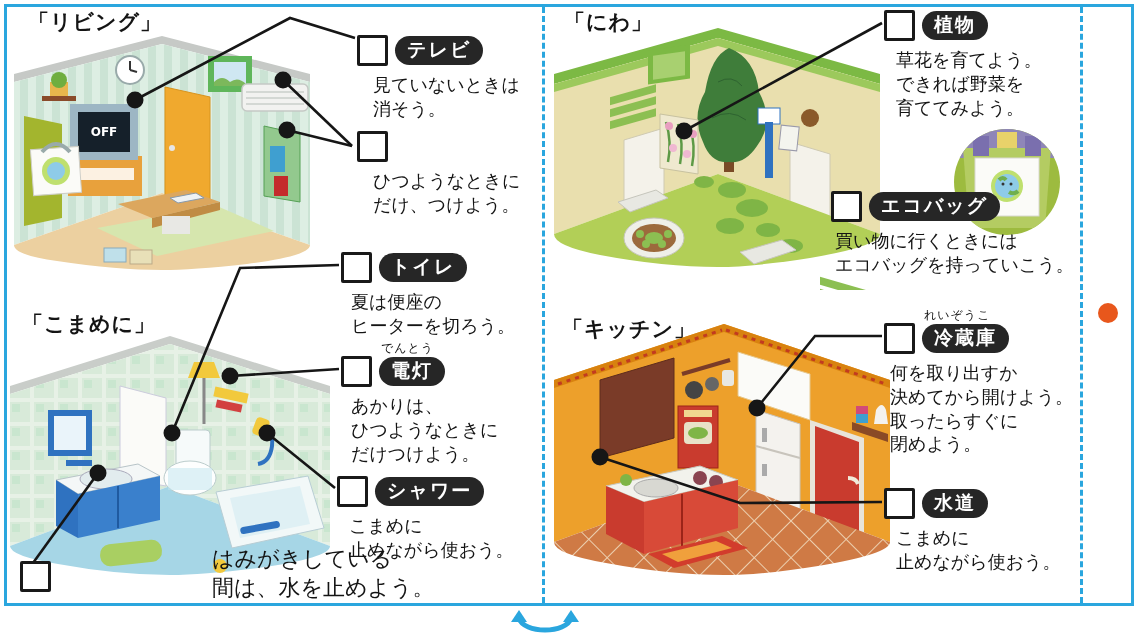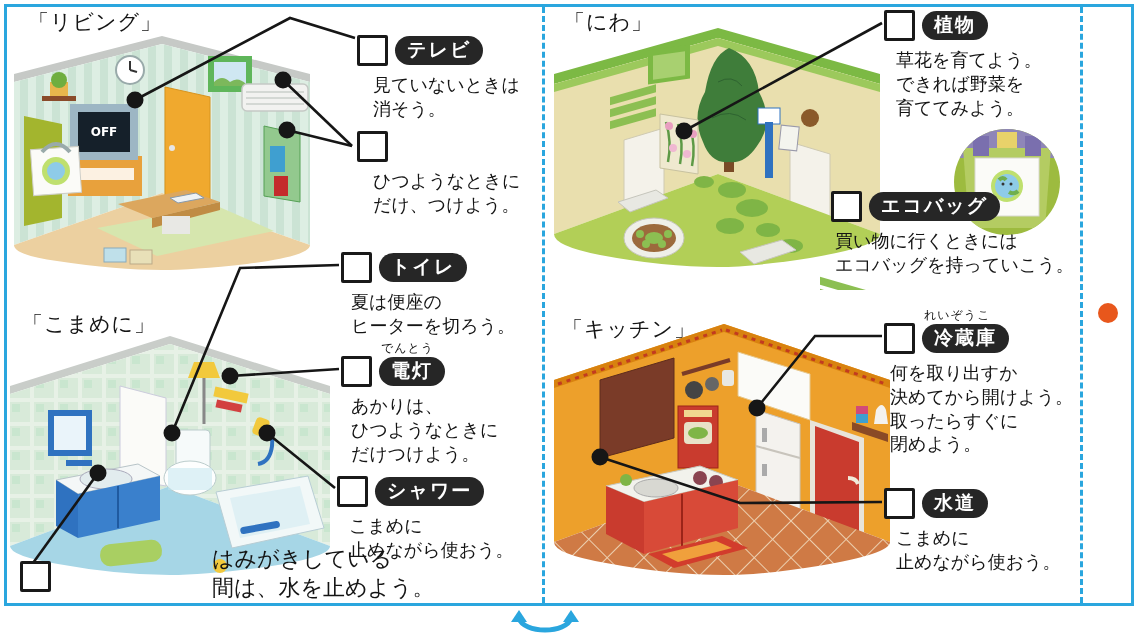--- a/index.html
+++ b/index.html
@@ -4,21 +4,21 @@
 <style>
   html,body{margin:0;padding:0;background:#fff;}
   #canvas{
     position:relative;width:1138px;height:640px;background:#ffffff;overflow:hidden;
     font-family:"DejaVu Sans","Liberation Sans",sans-serif;color:#141414;
   }
   
   .frame-line{position:absolute;background:#2aa6de;}
   .dash-v{position:absolute;width:0;border-left:3px dashed #2aa6de;}
   
-  .section-title{position:absolute;font-size:21px;font-weight:normal;letter-spacing:1px;white-space:nowrap;}
+  .section-title{position:absolute;font-size:21px;font-weight:bold;letter-spacing:1px;white-space:nowrap;}
   
   .callout{position:absolute;}
   .co-head{display:flex;align-items:center;gap:7px;}
   .checkbox{width:25px;height:25px;border:3.5px solid #191919;background:#fff;border-radius:2px;flex:0 0 auto;}
   .pill{background:#262626;color:#fff;border-radius:16px;padding:2px 12px 4px 12px;
         font-size:19px;font-weight:bold;letter-spacing:2px;white-space:nowrap;line-height:1.2;}
   .note{font-size:18px;line-height:1.32;white-space:pre-line;margin-top:7px;margin-left:16px;}
   .furigana{position:absolute;font-size:12px;letter-spacing:1px;top:-16px;left:40px;white-space:nowrap;}
   .note-abs{position:absolute;font-size:22px;line-height:1.3;white-space:pre-line;margin-left:27px;}
   

